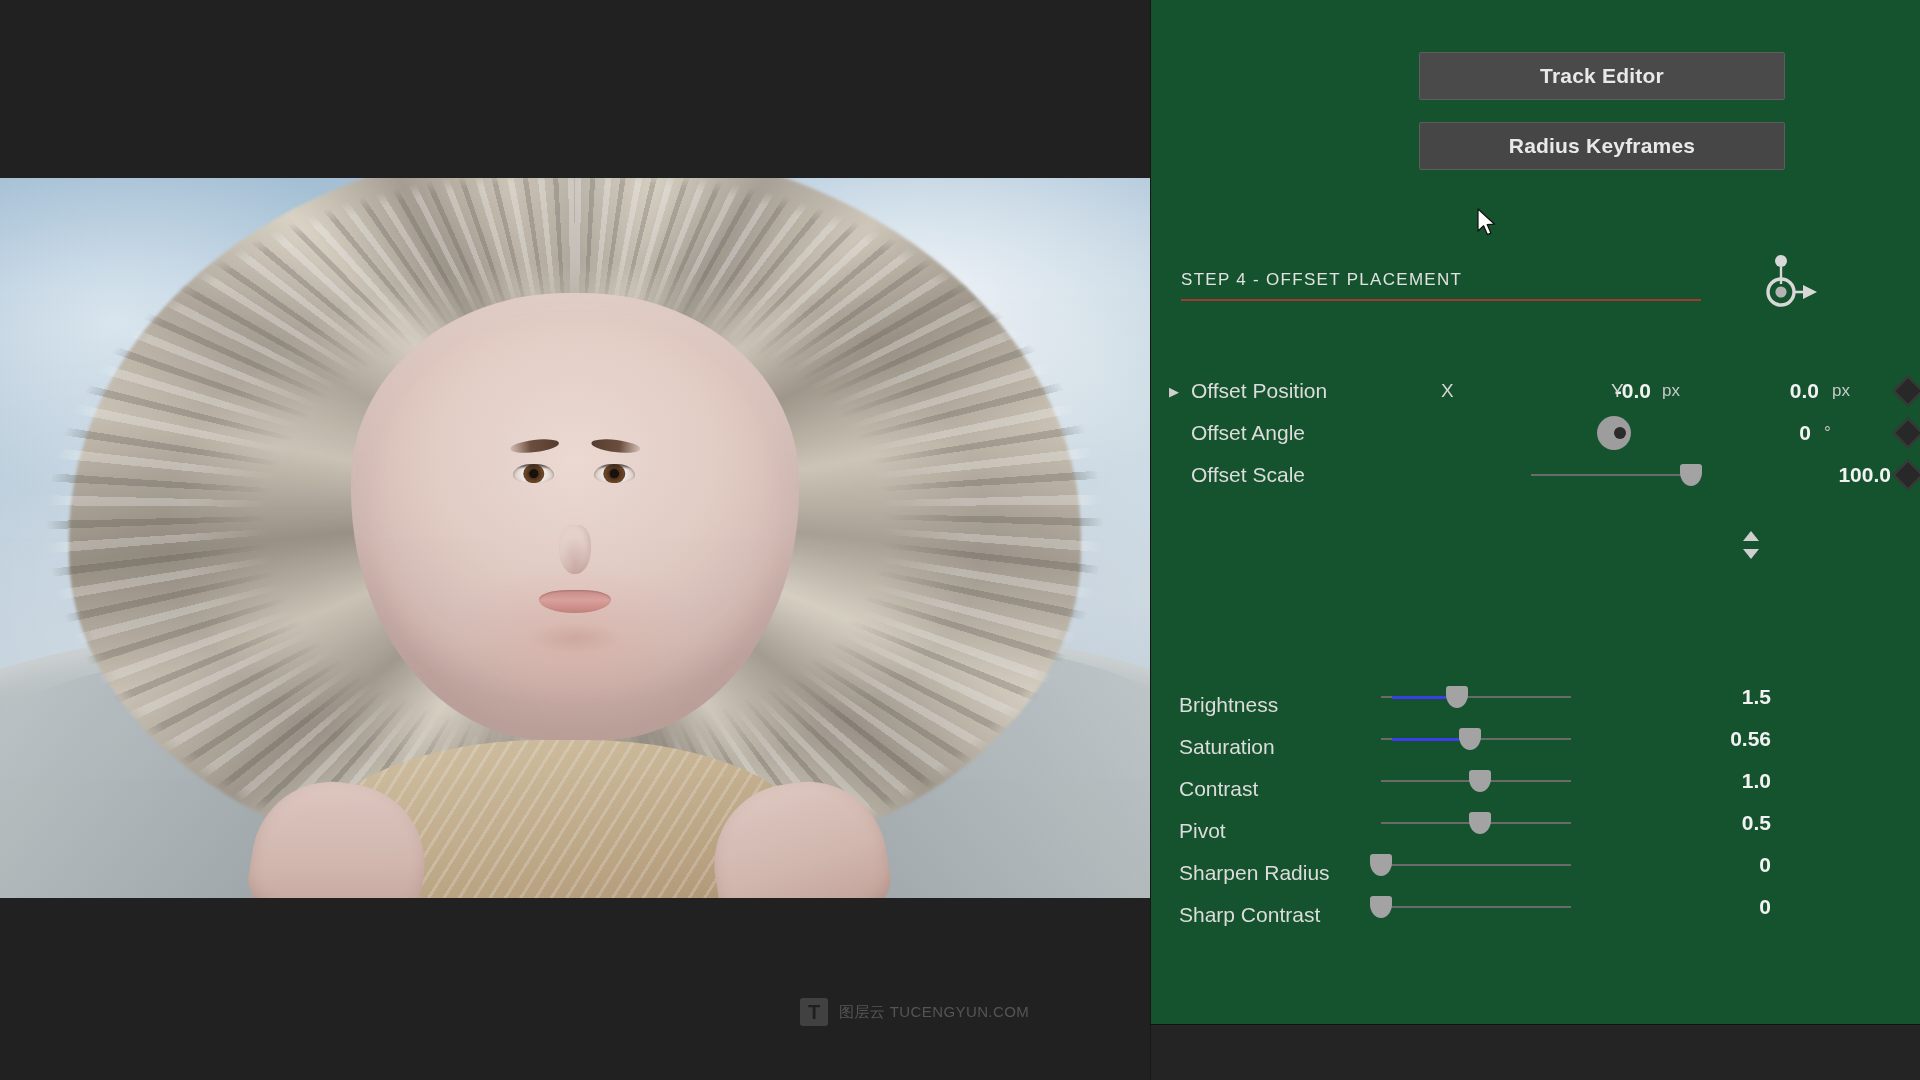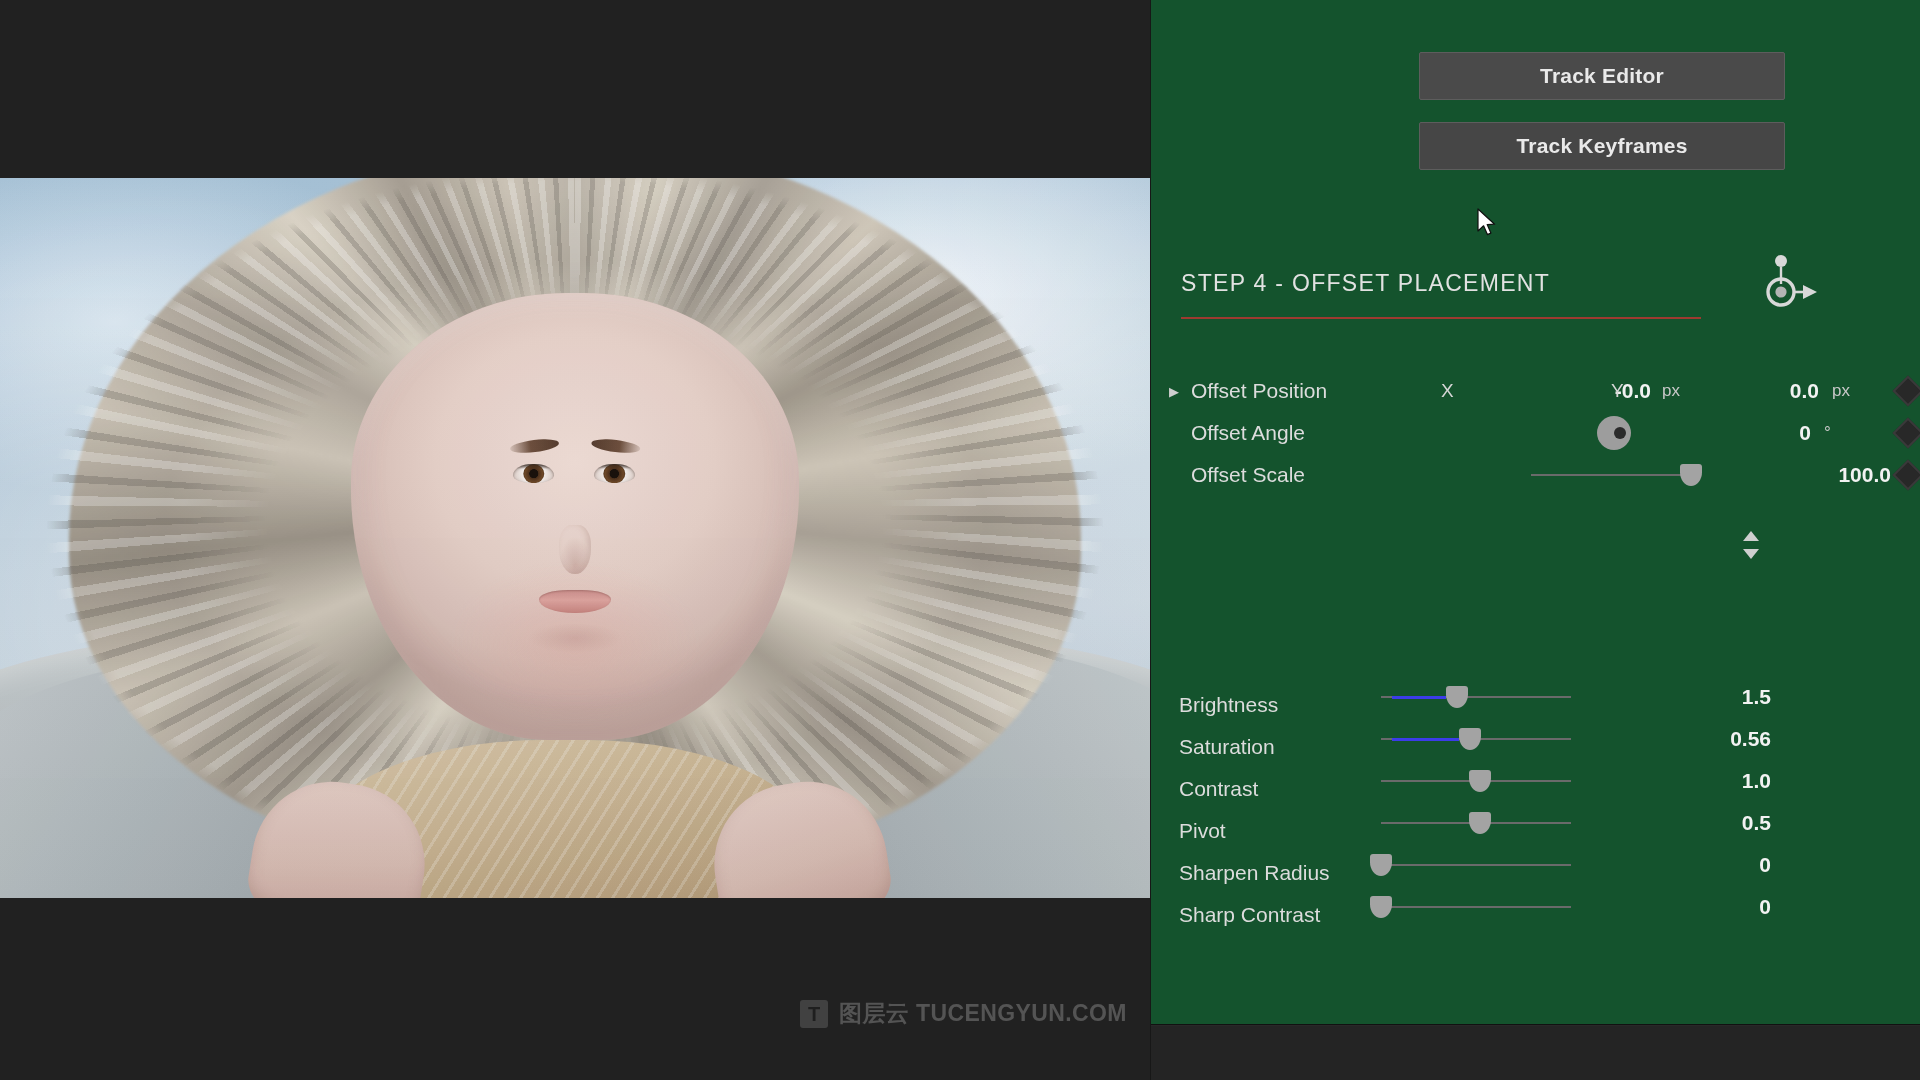--- a/index.html
+++ b/index.html
@@ -210,22 +210,22 @@
     background: #6e6e6e;
     border-radius: 3px;
     display: flex; align-items: center; justify-content: center;
     color: #1e1e1e;
     font-size: 20px;
     font-weight: 700;
     line-height: 1;
   }
   #wm-text {
     color: #9a9a9a;
-    font-size: 23px;
-    font-weight: 700;
+    font-size: 15px;
+    font-weight: 400;
     letter-spacing: .4px;
     white-space: nowrap;
   }
 
   
   #inspector {
     position: absolute;
     left: 1150px; top: 0;
     width: 770px;
     height: 1080px;
@@ -287,24 +287,24 @@
   .section-header {
     position: absolute;
     display: flex;
     align-items: flex-start;
     justify-content: space-between;
     width: 520px;
     left: 30px;
   }
   .section-title {
     color: #e2e2e2;
-    font-size: 23px;
+    font-size: 17px;
     font-weight: 400;
     letter-spacing: 1.3px;
-    padding-bottom: 20px;
+    padding-bottom: 9px;
     border-bottom: 2px solid #9e3a30;
     width: 100%;
     white-space: nowrap;
   }
   .section-icon {
     position: absolute;
     right: -120px;
     top: -16px;
     width: 66px;
     height: 62px;
@@ -517,21 +517,21 @@
       <div id="wm-badge">T</div>
       <div id="wm-text">图层云 TUCENGYUN.COM</div>
     </div>
   </div>
 
   <div id="inspector">
     <div id="inspector-body">
 
       <div id="action-buttons">
         <button class="act-btn" id="btn-track-editor">Track Editor</button>
-        <button class="act-btn" id="btn-delete-keyframes">Track Keyframes</button>
+        <button class="act-btn" id="btn-delete-keyframes">Radius Keyframes</button>
       </div>
 
       <div class="section-header" id="sec-step4">
         <div class="section-title">STEP 4 - OFFSET PLACEMENT</div>
         <div class="section-icon">
           <svg viewBox="0 0 66 62" width="66" height="62">
             <circle cx="26" cy="7" r="6" fill="#d8d8d8"></circle>
             <line x1="26" y1="13" x2="26" y2="30" stroke="#d8d8d8" stroke-width="2.4"></line>
             <circle cx="26" cy="38" r="13" fill="none" stroke="#d8d8d8" stroke-width="3.4"></circle>
             <circle cx="26" cy="38" r="5.6" fill="#b4b4b4"></circle>

